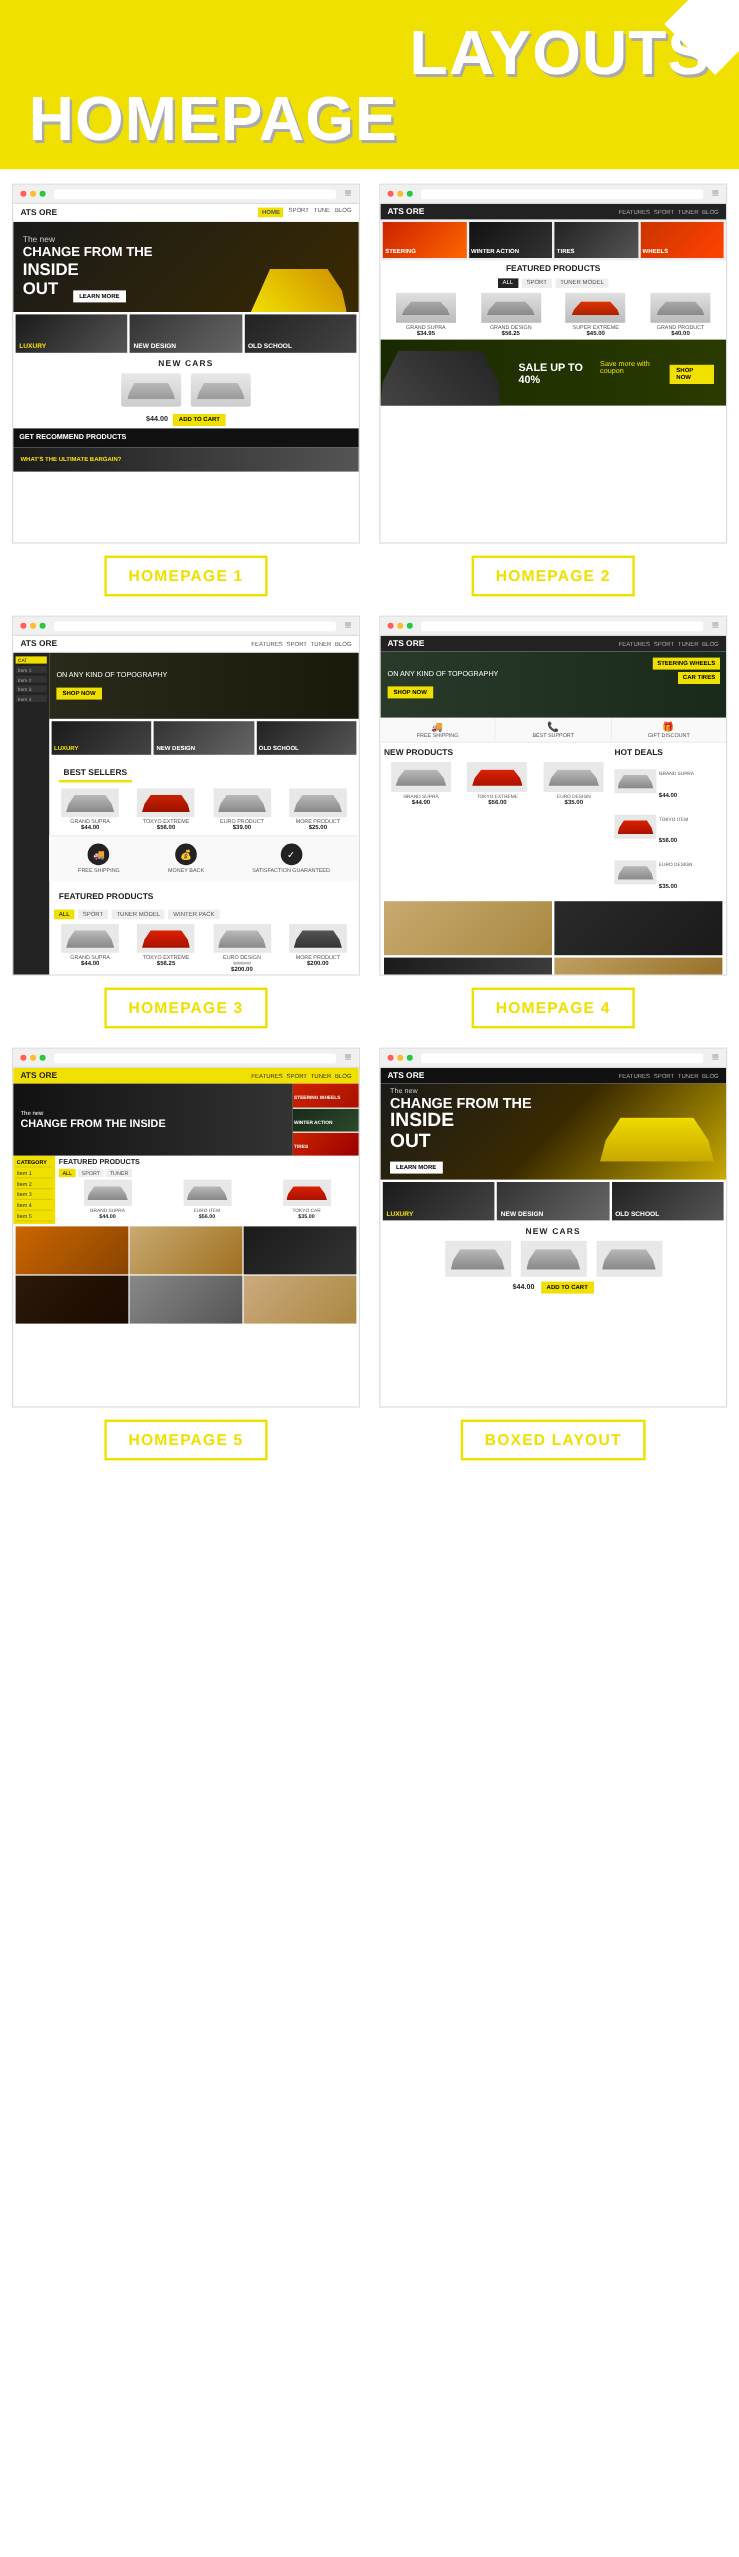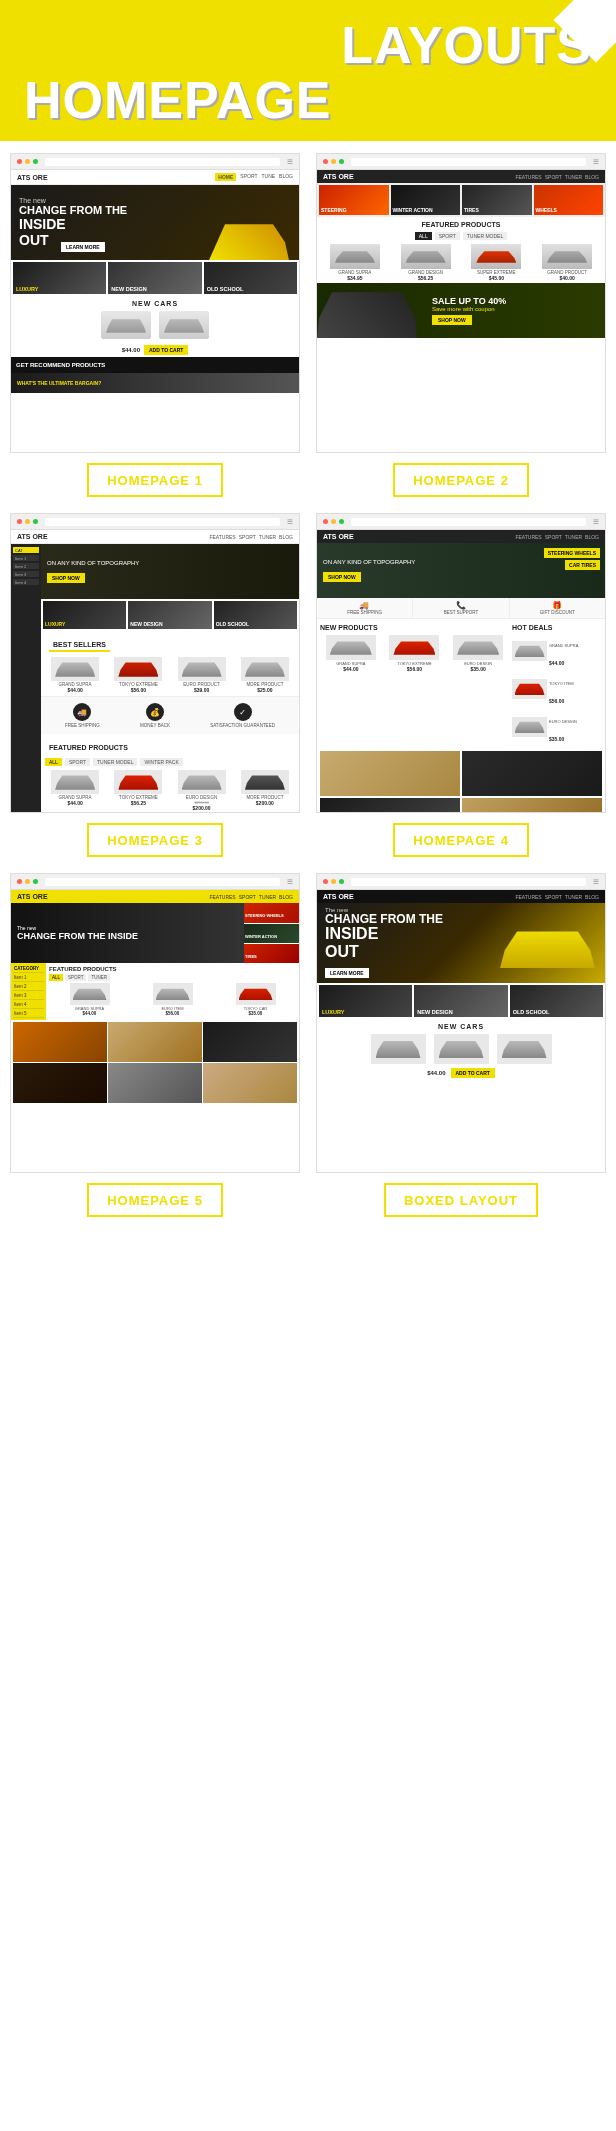--- a/index.html
+++ b/index.html
@@ -786,21 +786,21 @@
           <div class="hp2-car-img">
               <div class="hp2-car-shape"></div>
             </div>
           <span class="hp2-car-name">GRAND PRODUCT</span>
           <span class="hp2-car-price">$40.00</span>
         </div>
       </div>
 
       <div class="hp2-sale-banner">
         <div class="hp2-sale-car"></div>
-        <div style="margin-left:105px; display:flex; flex-direction:column;">
+        <div style="margin-left:105px; display:flex; flex-direction:row;">
           <span class="hp2-sale-text">SALE UP TO 40%</span>
           <span class="hp2-sale-sub">Save more with coupon</span>
           <span class="hp2-sale-btn">SHOP NOW</span>
         </div>
       </div>
     </div>
     <div class="layout-label-box">
       <span class="layout-label">HOMEPAGE 2</span>
     </div>
   </div>

